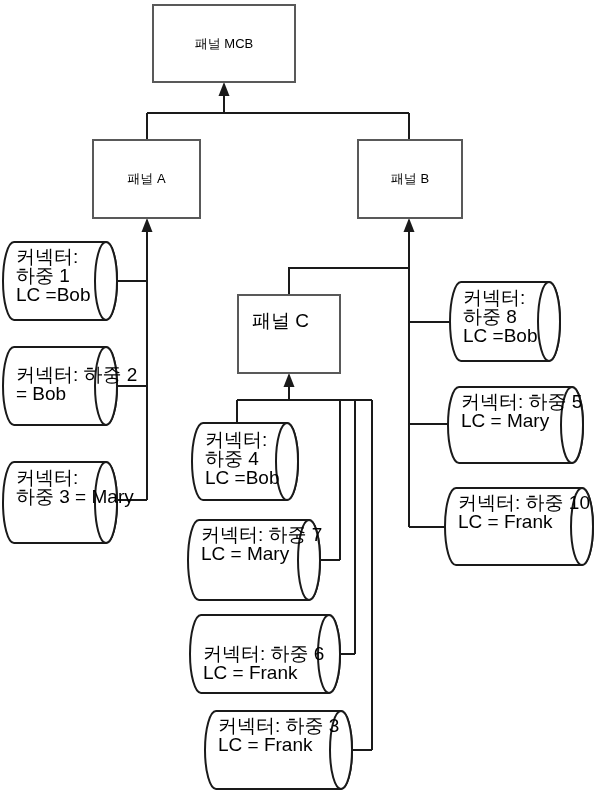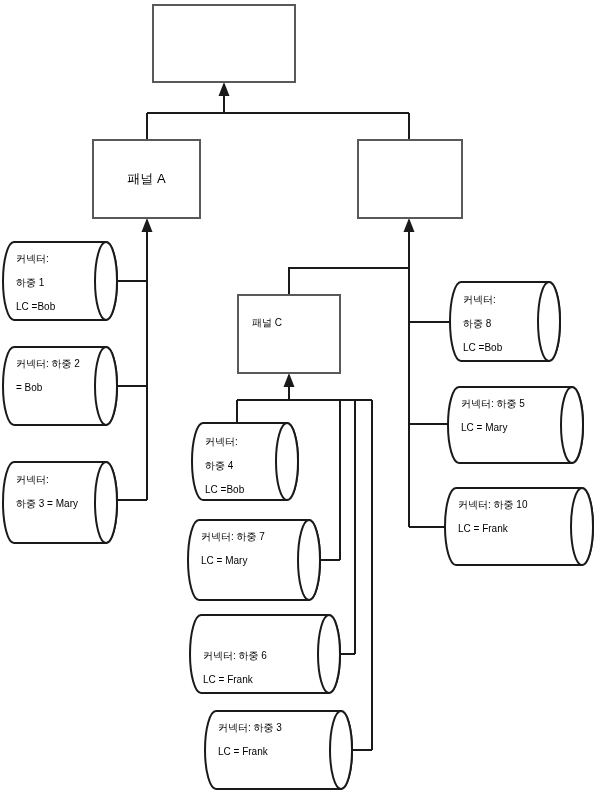--- a/index.html
+++ b/index.html
@@ -13,22 +13,22 @@
     position:relative;
     width:601px;height:791px;
     background:var(--bg);
     font-family:"Liberation Sans","DejaVu Sans",sans-serif;
     color:var(--text);
     overflow:hidden;
   }
   .stage svg{position:absolute;left:0;top:0;}
   .lbl{
     position:absolute;
-    font-size:10px;
-    line-height:24px;
+    font-size:19px;
+    line-height:19px;
     white-space:pre-line;
     color:var(--text);
   }
   .panel-lbl{
     position:absolute;
     display:flex;align-items:center;justify-content:center;
     font-size:13px;
     text-align:center;
     color:var(--text);
   }
@@ -118,27 +118,29 @@
         <path d="M459 387 H572 A11 38 0 0 1 572 463 H459 A11 38 0 0 1 459 387 Z"></path>
         <ellipse cx="572" cy="425" rx="11" ry="38"></ellipse>
       </g>
       <g>
         <path d="M456 488 H582 A11 38.5 0 0 1 582 565 H456 A11 38.5 0 0 1 456 488 Z"></path>
         <ellipse cx="582" cy="526.5" rx="11" ry="38.5"></ellipse>
       </g>
     </g>
   </svg>
 
+  <div class="panel-lbl" style="left:153px;top:5px;width:142px;height:77px;">패널 MCB</div>
   <div class="panel-lbl" style="left:93px;top:140px;width:107px;height:78px;text-align:right;">패널 A</div>
+  <div class="panel-lbl" style="left:358px;top:140px;width:104px;height:78px;">패널 B</div>
   <div class="lbl" style="left:252px;top:311px;">패널 C</div>
 
   <div class="lbl" style="left:16px;top:247px;">커넥터:
 하중 1
 LC =Bob</div>
-  <div class="lbl" style="left:16px;top:352px;">커넥터: 하중 2
+  <div class="lbl" style="left:16px;top:365px;">커넥터: 하중 2
 = Bob</div>
   <div class="lbl" style="left:16px;top:468px;">커넥터:
 하중 3 = Mary</div>
   <div class="lbl" style="left:205px;top:430px;">커넥터:
 하중 4
 LC =Bob</div>
   <div class="lbl" style="left:201px;top:525px;">커넥터: 하중 7
 LC = Mary</div>
   <div class="lbl" style="left:203px;top:644px;">커넥터: 하중 6
 LC = Frank</div>

